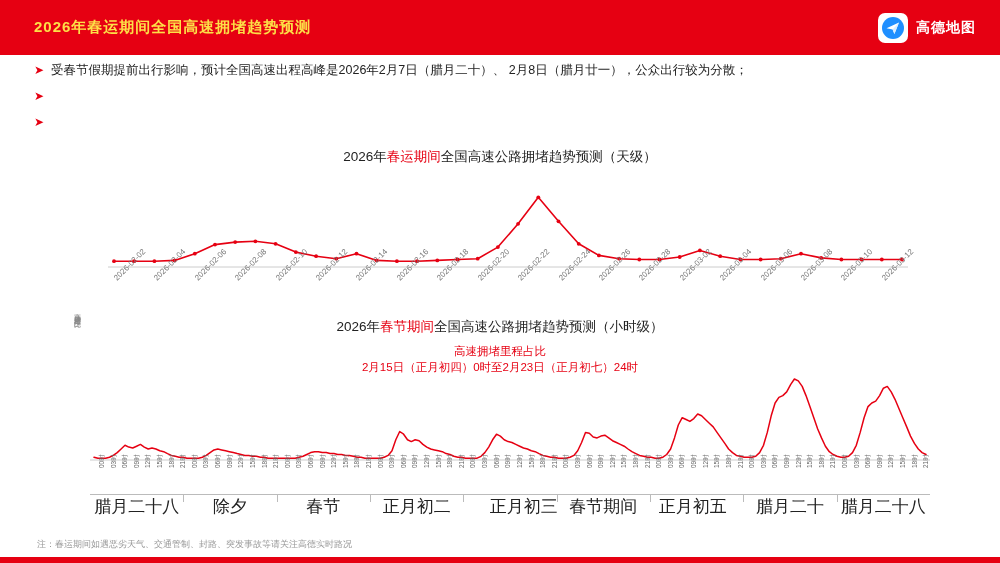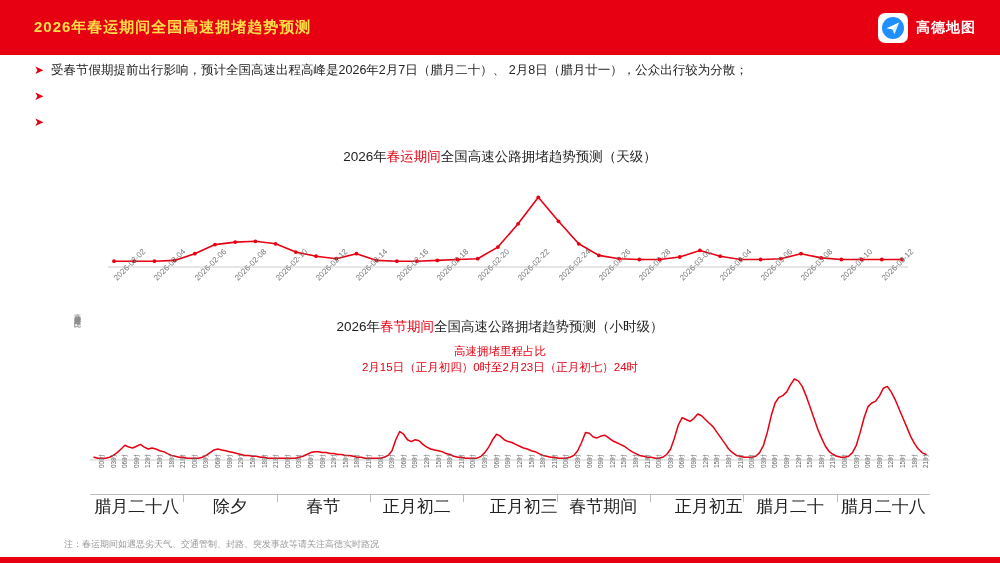--- a/index.html
+++ b/index.html
@@ -102,21 +102,21 @@
     position:absolute; top:0; height:22px;
     display:flex; align-items:center; justify-content:center;
     font-size:17px; color:#222;
   }
   .hourly-groups .sep {
     position:absolute; top:0; width:1px; height:7px; background:#bbb;
   }
 
   
   .footnote {
-    position:absolute; left:64px; top:538px;
+    position:absolute; left:37px; top:538px;
     font-size:9px; color:#999;
   }
   .bottom-bar {
     position:absolute; left:0; bottom:0; width:1000px; height:6px; background:#e60012;
   }
 </style>
 </head>
 <body>
 
 <div class="page">
@@ -319,21 +319,21 @@
         <div class="grp" style="left: 93.3333px; width: 93.3333px;">除夕</div>
         <div class="sep" style="left: 93.3333px;"></div>
         <div class="grp" style="left: 186.667px; width: 93.3333px;">春节</div>
         <div class="sep" style="left: 186.667px;"></div>
         <div class="grp" style="left: 280px; width: 93.3333px; text-align: right;">正月初二</div>
         <div class="sep" style="left: 280px;"></div>
         <div class="grp" style="left: 387px; width: 93.3333px; text-align: right;">正月初三</div>
         <div class="sep" style="left: 373.333px;"></div>
         <div class="grp" style="left: 466.667px; width: 93.3333px;">春节期间</div>
         <div class="sep" style="left: 466.667px;"></div>
-        <div class="grp" style="left: 572px; width: 93.3333px; font-family: Liberation Serif, serif;">正月初五</div>
+        <div class="grp" style="left: 556px; width: 93.3333px; font-family: Liberation Serif, serif;">正月初五</div>
         <div class="sep" style="left: 560px;"></div>
         <div class="grp" style="left: 653.333px; width: 93.3333px;">腊月二十</div>
         <div class="sep" style="left: 653.333px;"></div>
         <div class="grp" style="left: 746.667px; width: 93.3333px;">腊月二十八</div>
         <div class="sep" style="left: 746.667px;"></div>
       </div>
   </div>
 
   <div class="footnote">注：春运期间如遇恶劣天气、交通管制、封路、突发事故等请关注高德实时路况</div>
   <div class="bottom-bar"></div>

